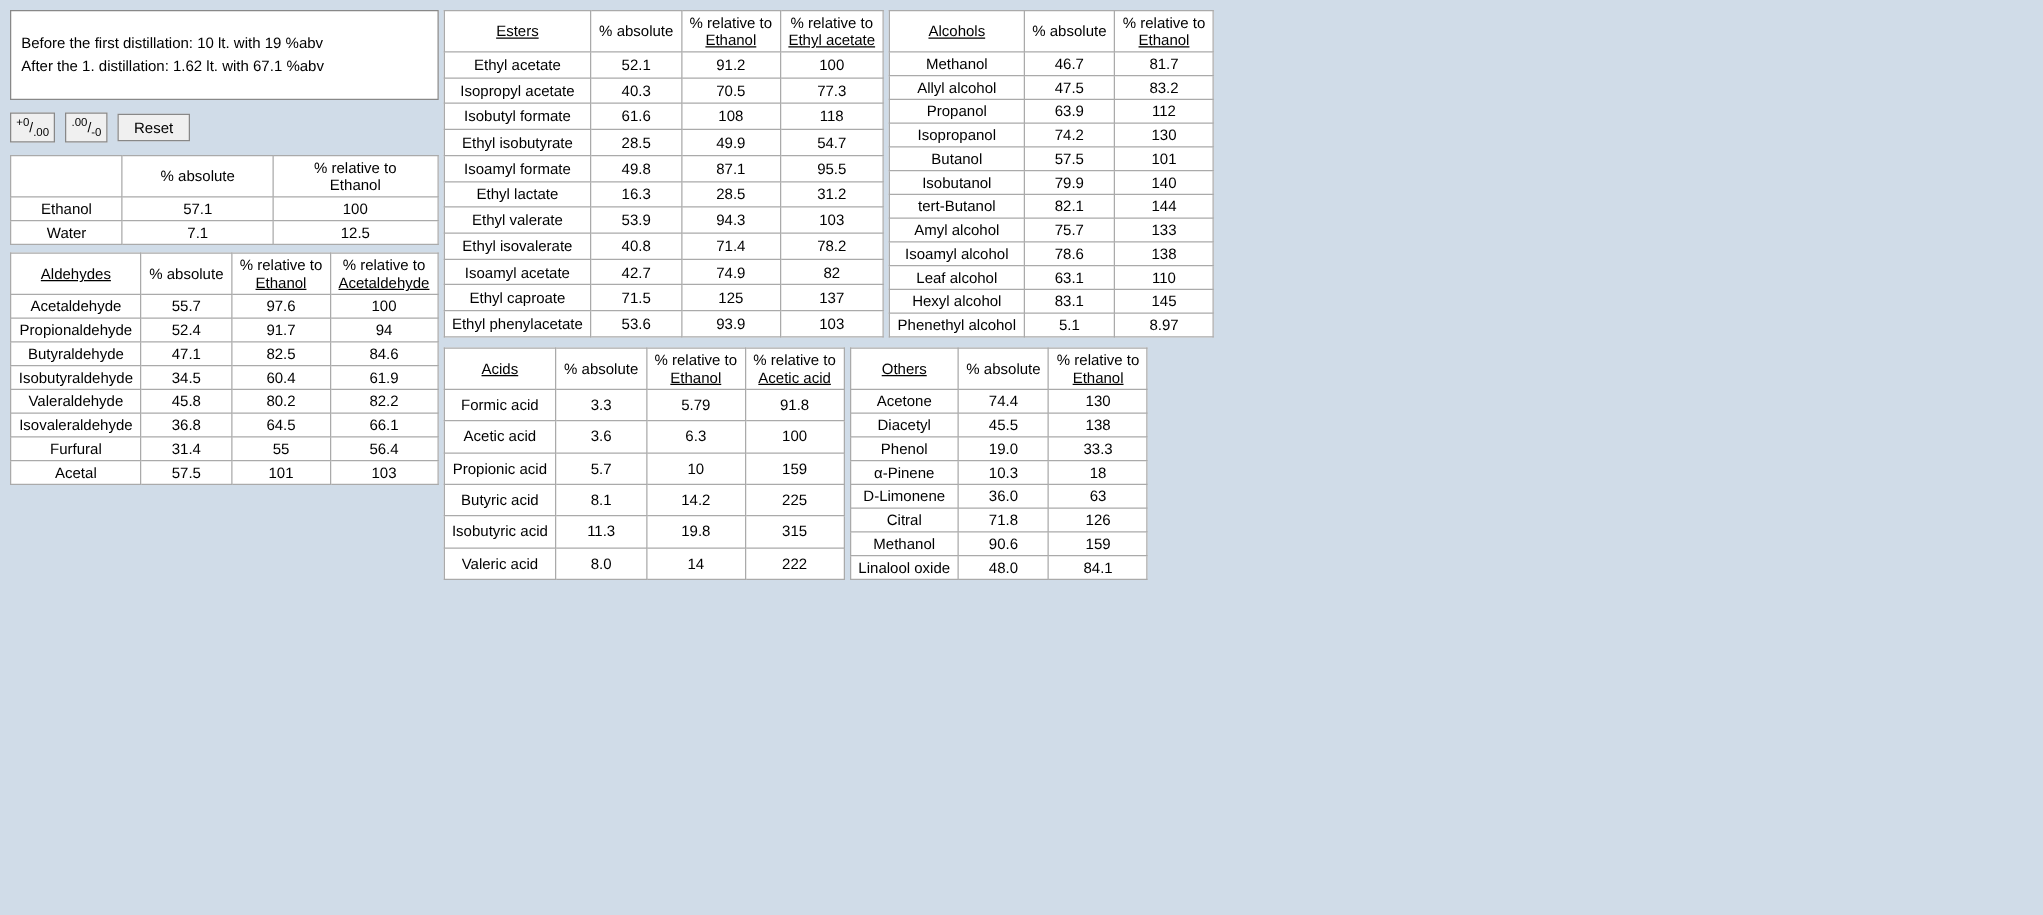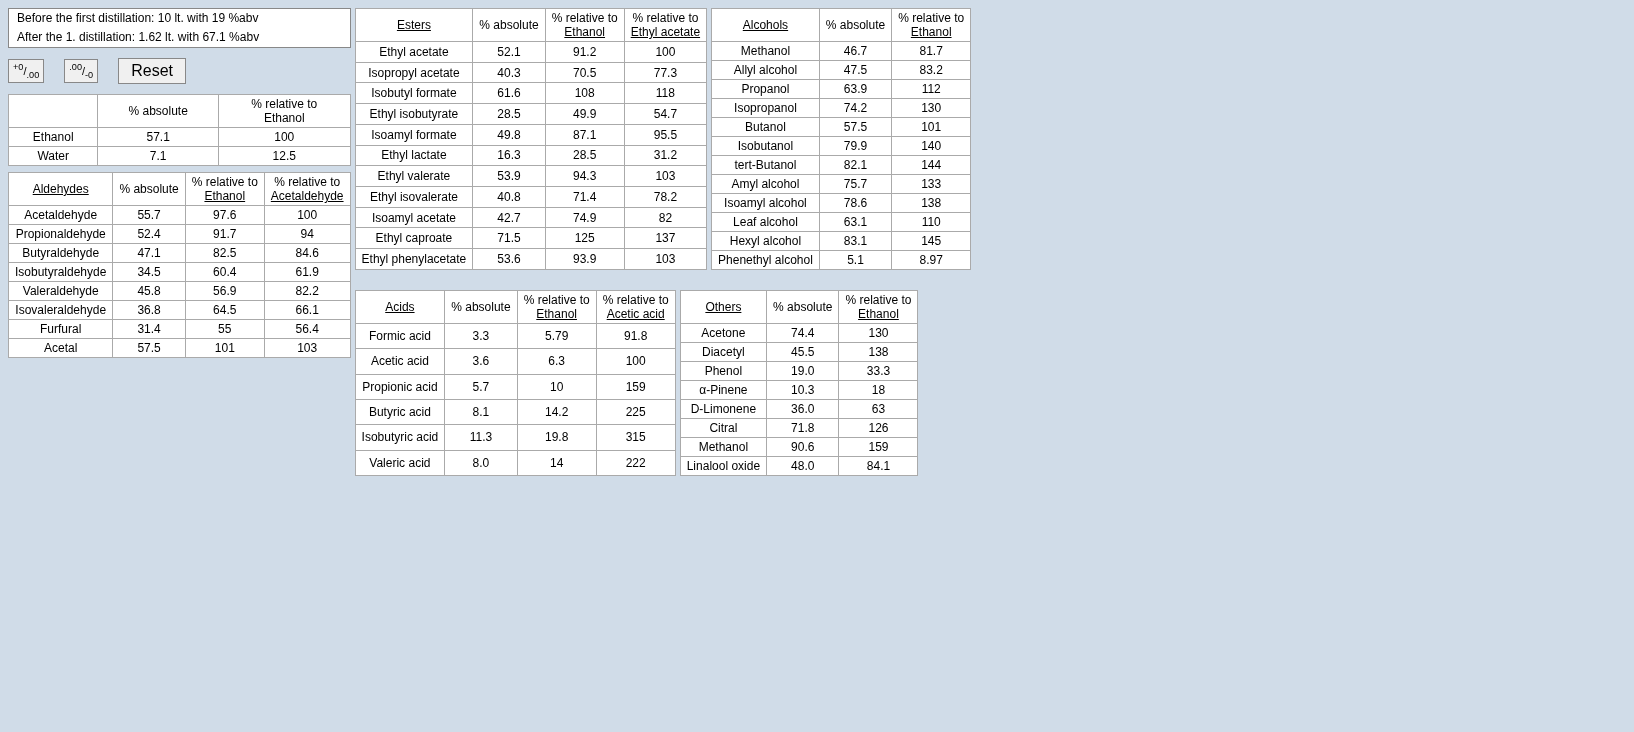--- a/index.html
+++ b/index.html
@@ -16,44 +16,44 @@
     }
     .left-panel {
       display: flex;
       flex-direction: column;
       gap: 6px;
       min-width: 300px;
     }
     .info-box {
       background: white;
       border: 1px solid #888;
-      padding: 0 8px;
+      padding: 16px 8px;
       line-height: 1.6;
     }
     .controls {
       display: flex;
       align-items: center;
-      gap: 20px;
+      gap: 8px;
       padding: 4px 0;
     }
     .decimal-btn {
       border: 1px solid #888;
       background: #f0f0f0;
       padding: 2px 4px;
       cursor: pointer;
       font-size: 11px;
       display: inline-flex;
       align-items: center;
     }
     .reset-btn {
       border: 1px solid #888;
       background: #f0f0f0;
       padding: 3px 12px;
       cursor: pointer;
-      font-size: 16px;
+      font-size: 12px;
     }
     table {
       border-collapse: collapse;
       background: white;
     }
     th, td {
       border: 1px solid #aaa;
       padding: 2px 6px;
       text-align: center;
     }
@@ -66,21 +66,21 @@
       gap: 0;
       flex: 1;
     }
     .top-tables {
       display: flex;
       gap: 4px;
     }
     .bottom-tables {
       display: flex;
       gap: 4px;
-      margin-top: 20px;
+      margin-top: 8px;
     }
   </style>
 </head>
 <body>
 
 <div class="main-container">
 
   <div class="left-panel">
     <div class="info-box">
       <div>Before the first distillation: 10 lt. with 19 %abv</div>
@@ -152,21 +152,21 @@
           </tr>
           <tr>
             <td>Isobutyraldehyde</td>
             <td>34.5</td>
             <td>60.4</td>
             <td>61.9</td>
           </tr>
           <tr>
             <td>Valeraldehyde</td>
             <td>45.8</td>
-            <td>56.9</td>
+            <td>80.2</td>
             <td>82.2</td>
           </tr>
           <tr>
             <td>Isovaleraldehyde</td>
             <td>36.8</td>
             <td>64.5</td>
             <td>66.1</td>
           </tr>
           <tr>
             <td>Furfural</td>

